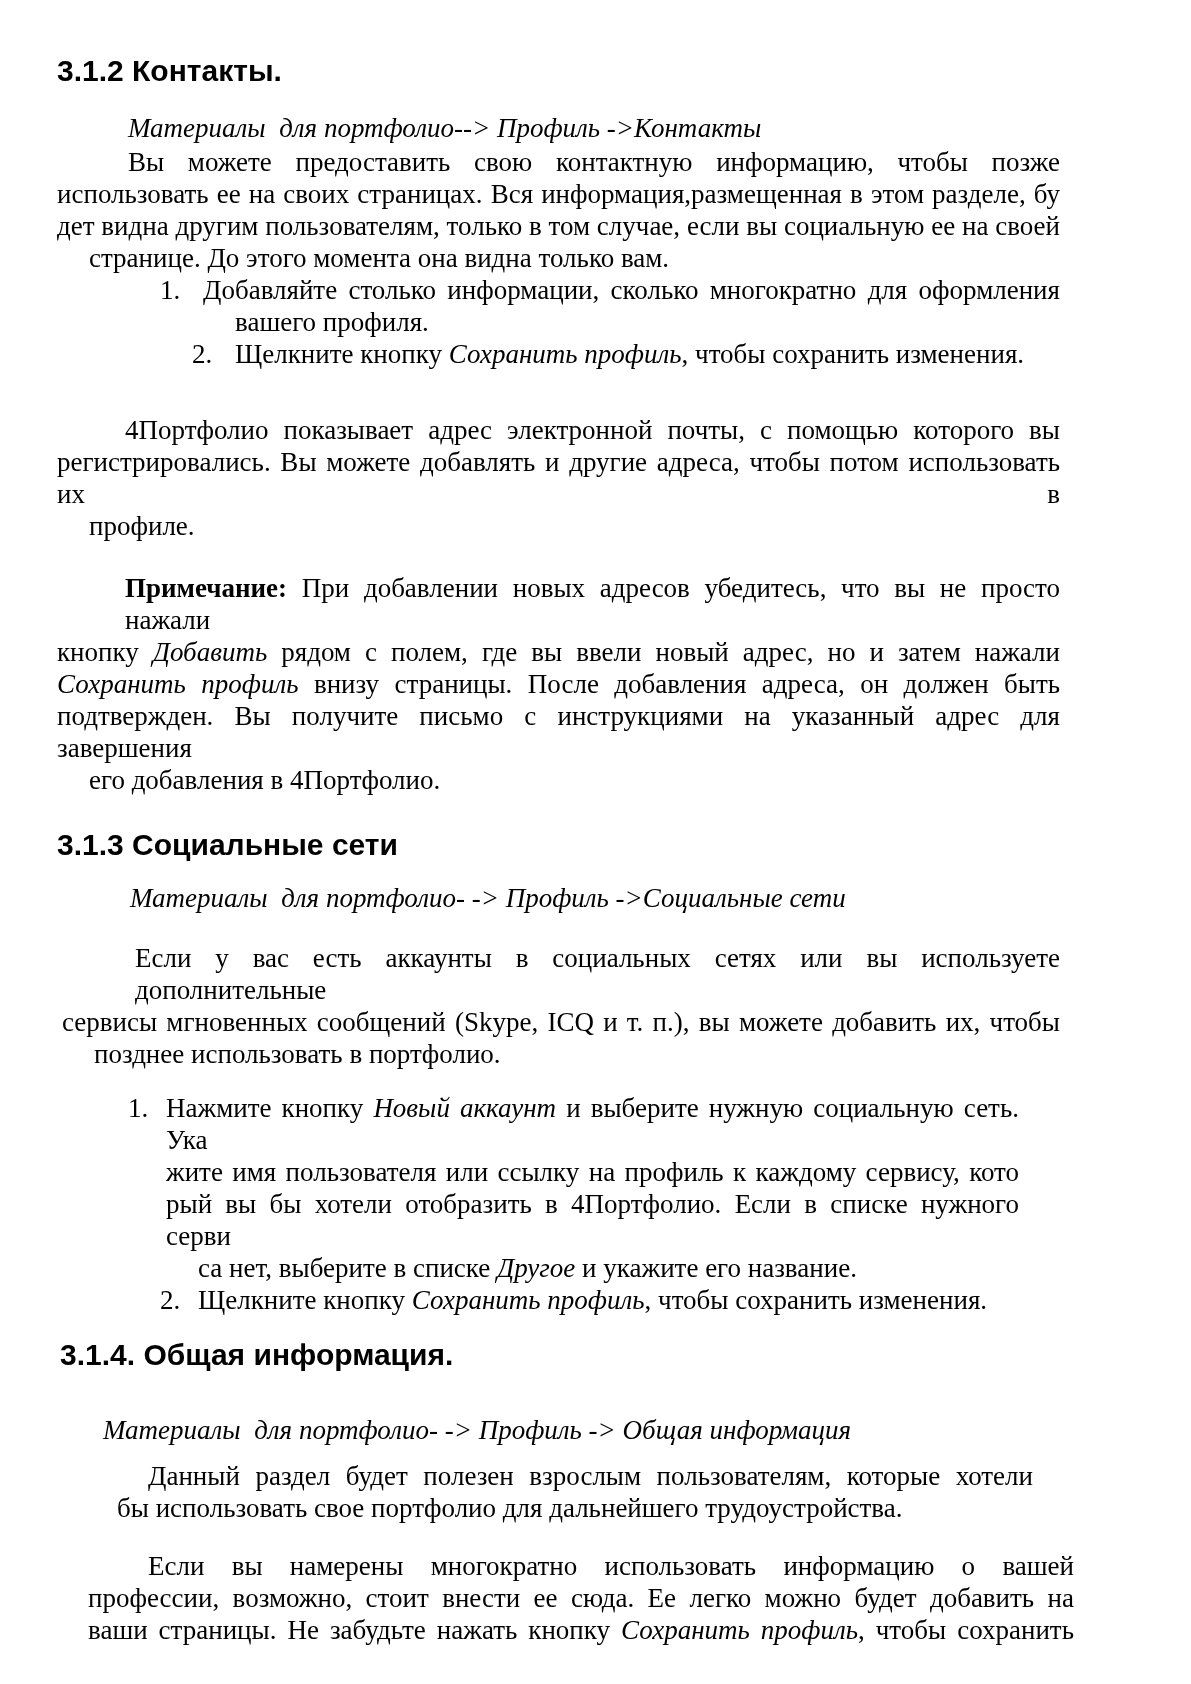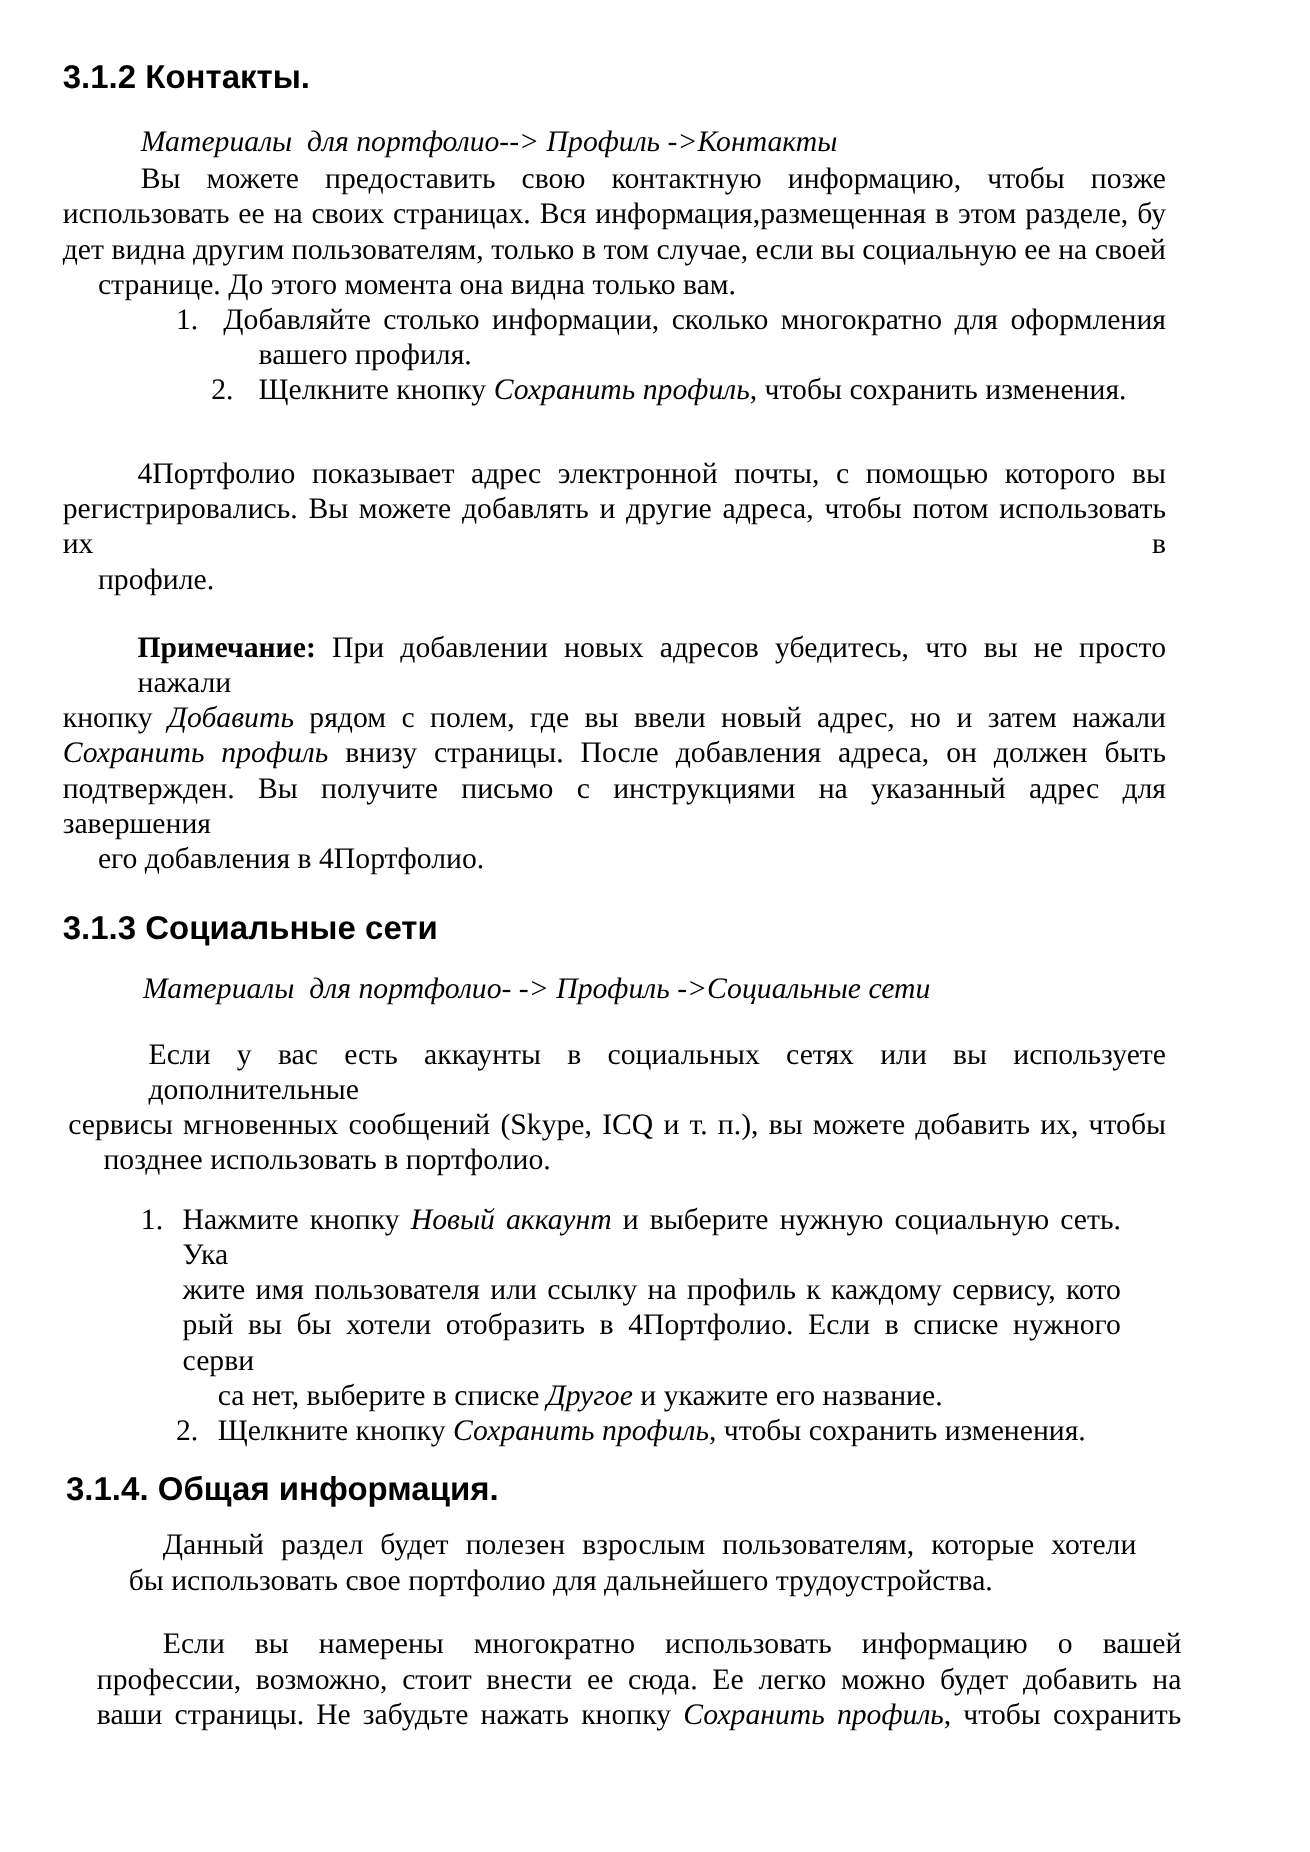--- a/index.html
+++ b/index.html
@@ -125,20 +125,21 @@
     <div class="bl ll row">
       <span>са нет, выберите в списке </span><span class="it">Другое</span><span> и укажите его название.</span>
     </div>
     <div class="bl ll row">
       <span class="num">2.</span><span>Щелкните кнопку </span><span class="it">Сохранить профиль</span><span>, чтобы сохранить изменения.</span>
     </div>
   </div>
 
   <div class="h mt-h3">3.1.4. Общая информация.</div>
 
+  <div class="bc bl mt-bc3">Материалы  для портфолио- -&gt; Профиль -&gt; Общая информация</div>
 
   <div class="para mt-p4">
     <div class="bl jl ind63">Данный раздел будет полезен взрослым пользователям, которые хотели</div>
     <div class="bl ll">бы использовать свое портфолио для дальнейшего трудоустройства.</div>
   </div>
 
   <div class="para mt-p5">
     <div class="bl jl ind60">Если вы намерены многократно использовать информацию о вашей</div>
     <div class="bl jl">профессии, возможно, стоит внести ее сюда. Ее легко можно будет добавить на</div>
     <div class="bl jl">

